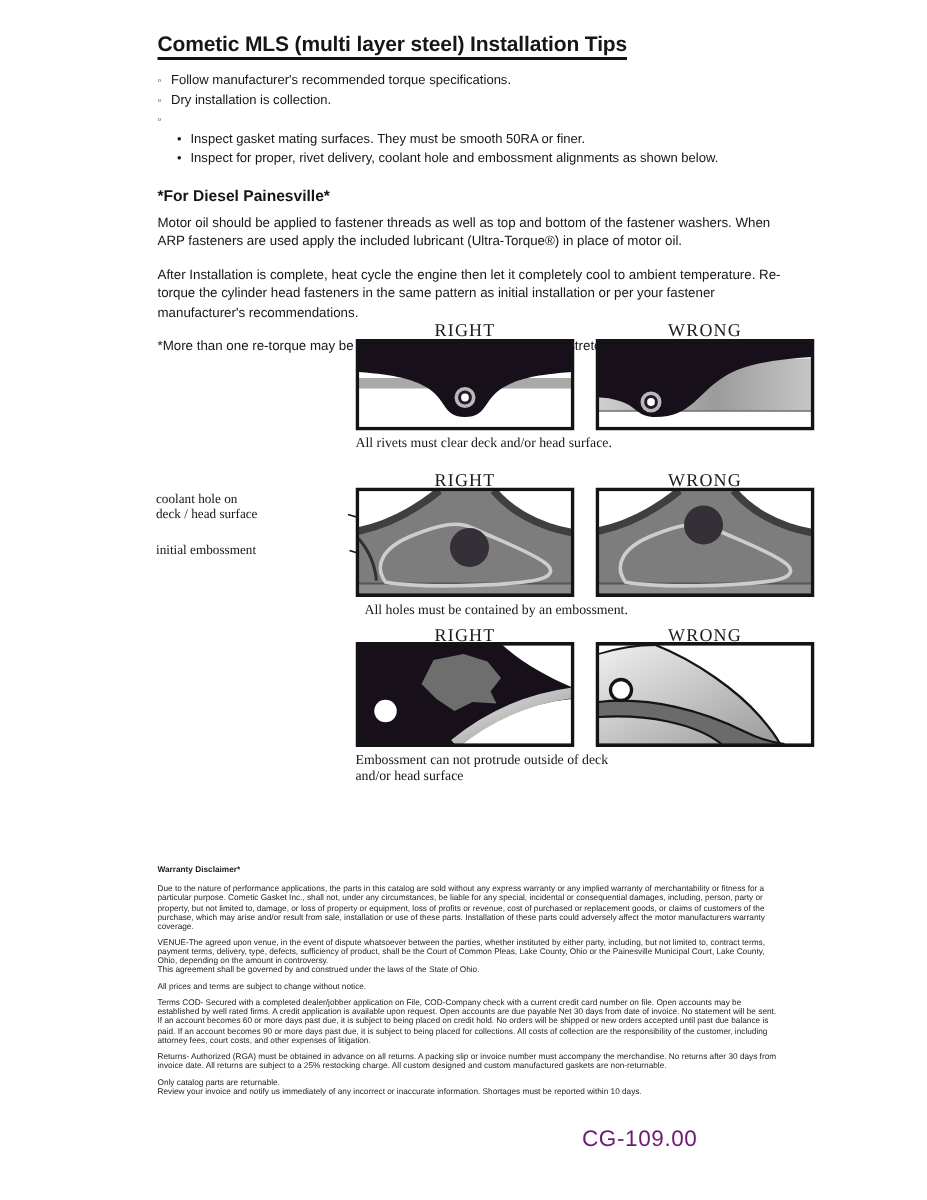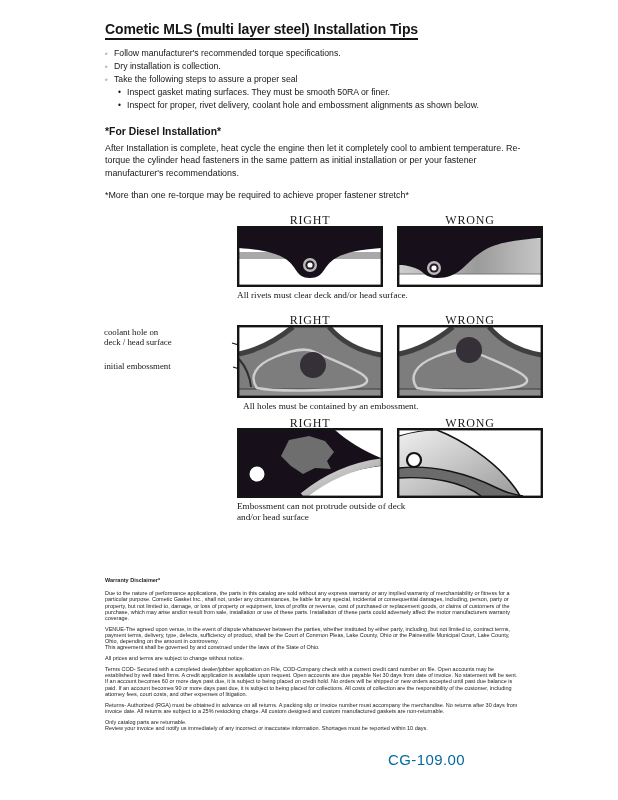--- a/index.html
+++ b/index.html
@@ -25,52 +25,52 @@
   .dg{position:absolute;}
   .rw-h{position:absolute;width:146px;text-align:center;font-size:12px;letter-spacing:0.8px;color:#1b1b1b;}
   .cap{position:absolute;font-size:9.2px;color:#161616;line-height:10.5px;}
   .pre{white-space:pre-line;}
   .side-lbl{position:absolute;left:104px;width:124px;font-size:8.8px;line-height:10px;color:#161616;}
   
   .legal{position:absolute;left:105px;top:577px;width:414px;font-size:5.5px;line-height:6.2px;color:#1c1c1c;}
   .legal .lg-h{font-weight:bold;margin:0 0 7px 0;}
   .legal p{margin:0 0 4.6px 0;}
   
-  .pageno{position:absolute;left:388px;top:751px;font-size:15px;letter-spacing:0.4px;color:#0369a1;}
+  .pageno{position:absolute;left:388px;top:751px;font-size:15px;letter-spacing:0.4px;color:#701a75;}
 </style>
 </head>
 <body>
 
 <div class="page">
 
   <div class="content">
     <div class="title">Cometic MLS (multi layer steel) Installation Tips</div>
 
     <div class="bullet">
       <span class="mk">◦</span>
       <span>Follow manufacturer's recommended torque specifications.</span>
     </div>
     <div class="bullet">
       <span class="mk">◦</span>
       <span>Dry installation is collection.</span>
     </div>
     <div class="bullet">
       <span class="mk">◦</span>
-      <span>Take the following steps to assure a proper seal</span>
     </div>
     <div class="bullet sub">
       <span class="mk">•</span>
       <span>Inspect gasket mating surfaces.  They must be smooth 50RA or finer.</span>
     </div>
     <div class="bullet sub">
       <span class="mk">•</span>
       <span>Inspect for proper, rivet delivery, coolant hole and embossment alignments as shown below.</span>
     </div>
 
-    <div class="diesel-h">*For Diesel Installation*</div>
+    <div class="diesel-h">*For Diesel Painesville*</div>
+    <p class="body">Motor oil should be applied to fastener threads as well as top and bottom of the fastener washers. When ARP fasteners are used apply the included lubricant (Ultra-Torque®) in place of motor oil.</p>
     <p class="body">After Installation is complete, heat cycle the engine then let it completely cool to ambient temperature. Re-torque the cylinder head fasteners in the same pattern as initial installation or per your fastener manufacturer's recommendations.</p>
     <p class="body">*More than one re-torque may be required to achieve proper fastener stretch*</p>
   </div>
 
   <div class="diagrams">
 
     <div class="rw-h" style="left:237px;top:0px;">RIGHT</div>
     <div class="rw-h" style="left:397px;top:0px;">WRONG</div>
 
     <svg class="dg" style="left:237px;top:13px;" width="146" height="61" viewBox="0 0 146 61">

